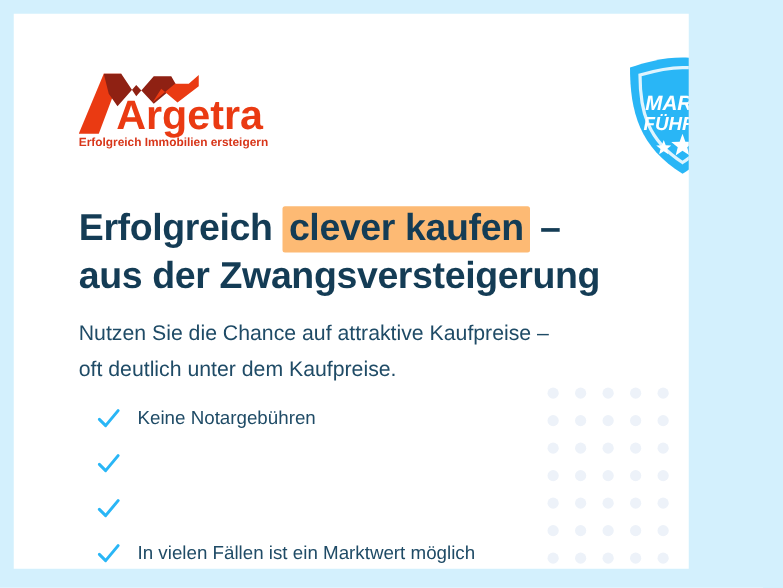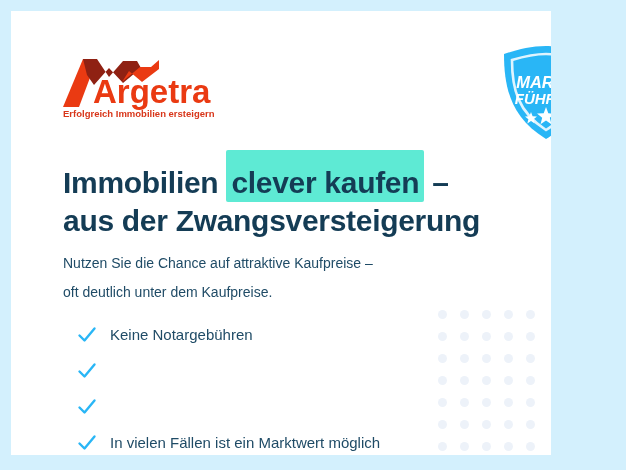--- a/index.html
+++ b/index.html
@@ -85,36 +85,36 @@
     width: 520px;
     z-index: 2;
     font-size: 30px;
     font-weight: 700;
     line-height: 38px;
     letter-spacing: -0.3px;
     color: #143c55;
   }
   .headline .line { display: block; white-space: nowrap; }
   .headline .hl {
-    background: #5eead4;
-    padding: 16px 5px 3px 5px;
+    background: #fdba74;
+    padding: 1px 5px 3px 5px;
     border-radius: 2px;
     box-decoration-break: clone;
     -webkit-box-decoration-break: clone;
   }
   .headline .dash { color: #143c55; }
 
   
   .subhead {
     position: absolute;
     left: 52px;
     top: 224px;
     width: 520px;
     z-index: 2;
-    font-size: 14px;
+    font-size: 17px;
     font-weight: 400;
     line-height: 29px;
     color: #1f4b66;
   }
   .subhead .line { display: block; white-space: nowrap; }
 
   
   .bullets {
     position: absolute;
     left: 54px;
@@ -214,21 +214,21 @@
         <g fill="#ffffff">
           <polygon points="31,68 32.6,72.2 37,72.4 33.6,75.2 34.7,79.4 31,77 27.3,79.4 28.4,75.2 25,72.4 29.4,72.2"></polygon>
           <polygon points="46,63 48.3,69.3 55,69.6 49.8,73.8 51.5,80.3 46,76.5 40.5,80.3 42.2,73.8 37,69.6 43.7,69.3"></polygon>
           <polygon points="61,68 62.6,72.2 67,72.4 63.6,75.2 64.7,79.4 61,77 57.3,79.4 58.4,75.2 55,72.4 59.4,72.2"></polygon>
         </g>
       </svg>
     </div>
 
     <h1 class="headline">
       <span class="line">
-        <span>Immobilien </span><span class="hl">clever kaufen</span><span class="dash"> –</span>
+        <span>Erfolgreich </span><span class="hl">clever kaufen</span><span class="dash"> –</span>
       </span>
       <span class="line">aus der Zwangsversteigerung</span>
     </h1>
 
     <p class="subhead">
       <span class="line">Nutzen Sie die Chance auf attraktive Kaufpreise –</span>
       <span class="line">oft deutlich unter dem Kaufpreise.</span>
     </p>
 
     <ul class="bullets">

